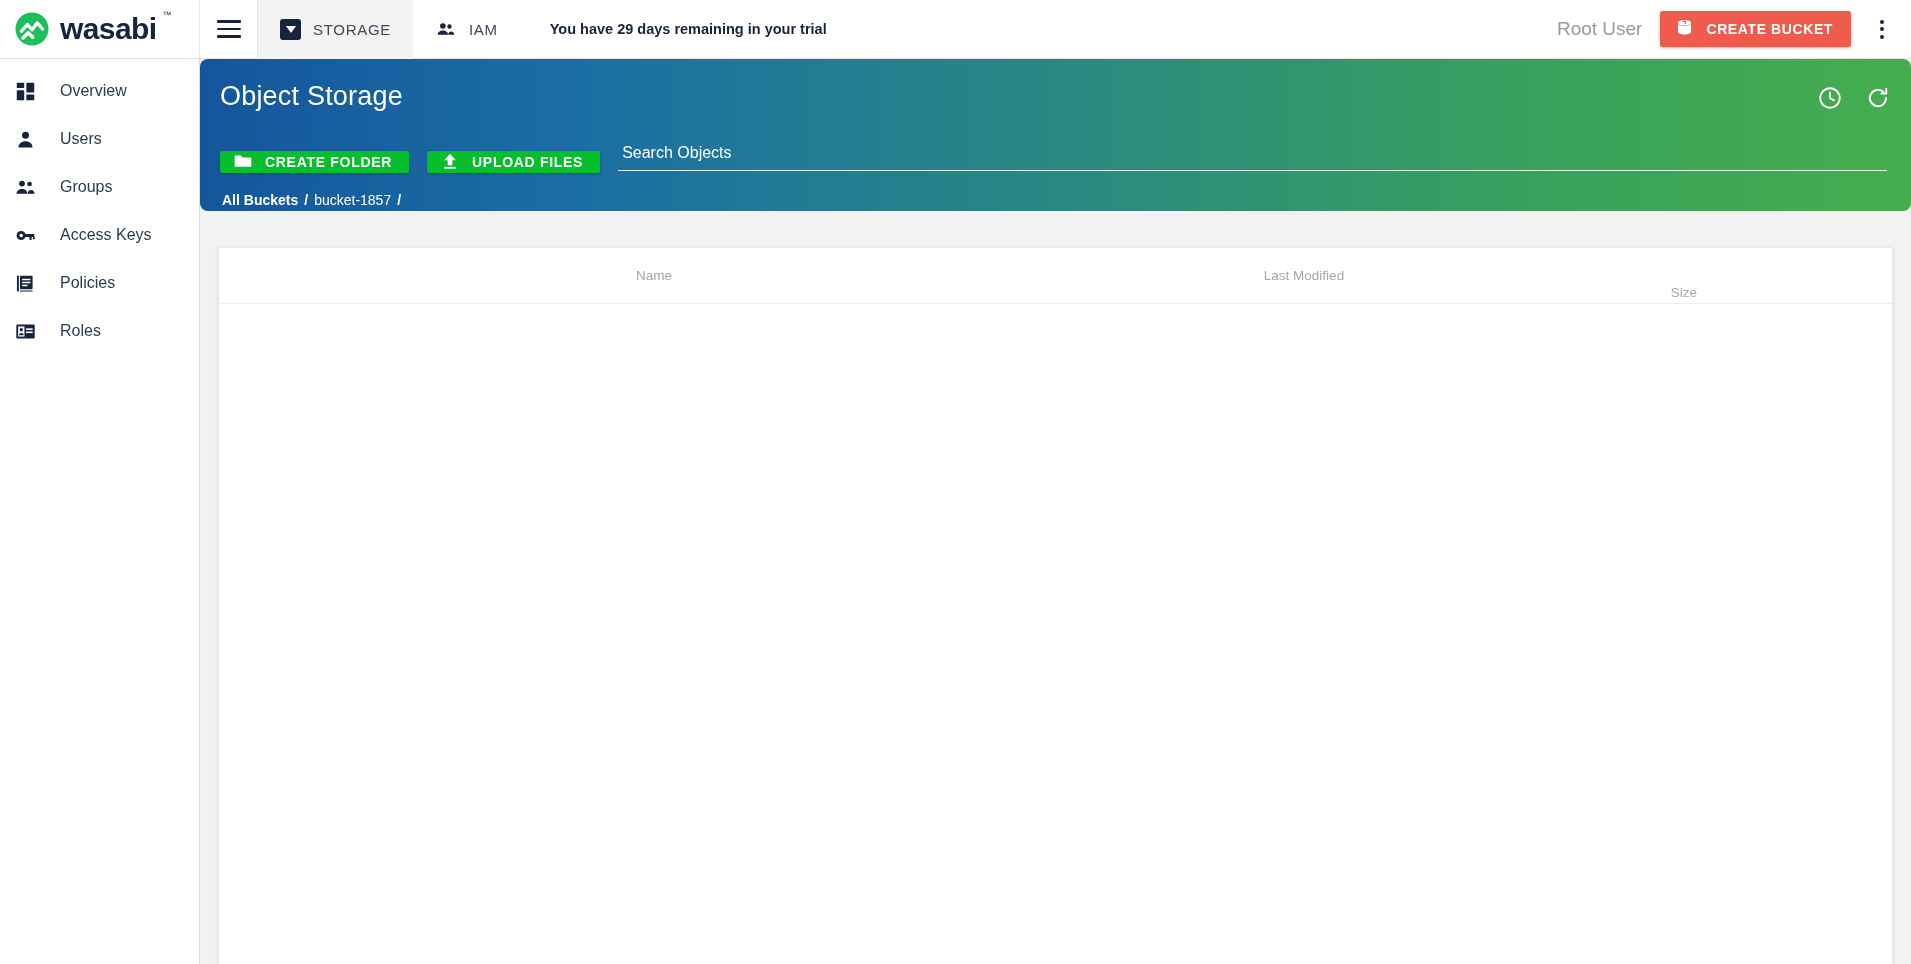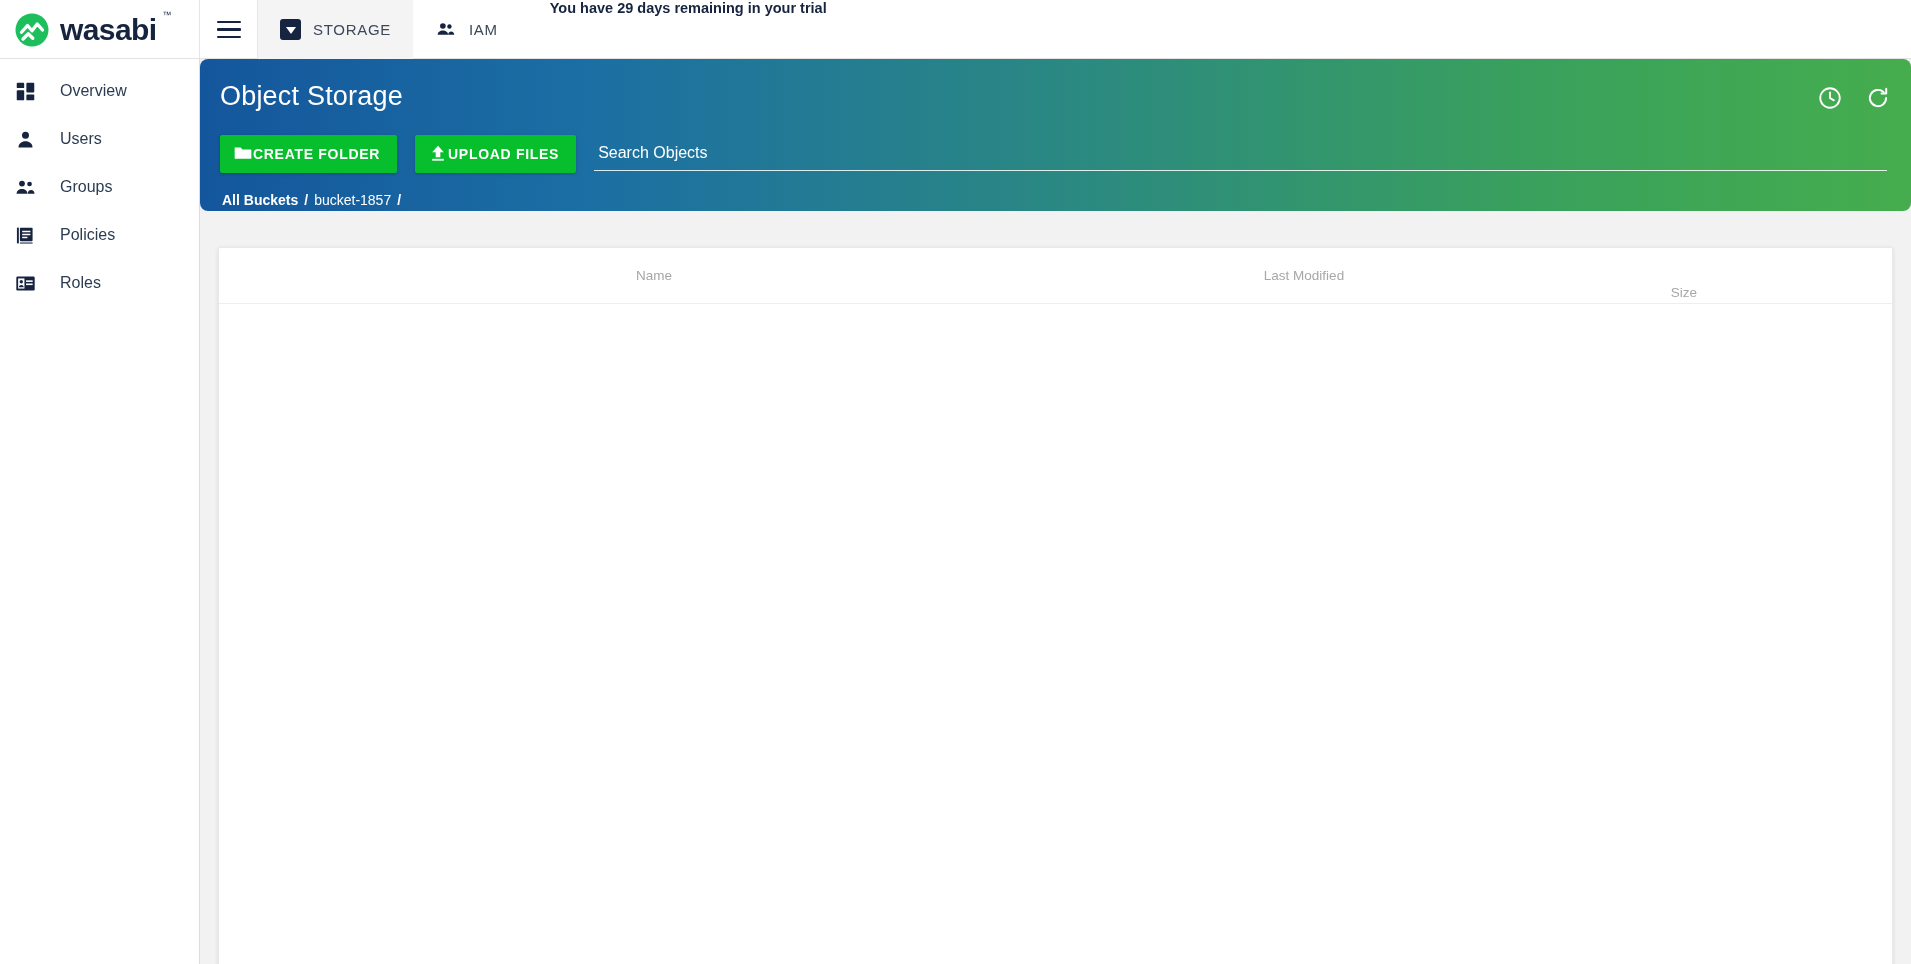--- a/index.html
+++ b/index.html
@@ -9,21 +9,21 @@
     background: #ffffff;
     overflow: hidden;
   }
 
   
   .topbar {
     position: absolute; top: 0; left: 0;
     width: 1911px; height: 59px;
     background: #ffffff;
     border-bottom: 1px solid #e2e2e2;
-    display: flex; align-items: flex-start;
+    display: flex; align-items: center;
     z-index: 20;
   }
   .brand {
     width: 200px; height: 59px;
     display: flex; align-items: center; gap: 10px;
     padding-left: 14px;
     border-right: 1px solid #e6e6e6;
   }
   .brand-mark { width: 36px; height: 36px; flex: 0 0 36px; }
   .brand-word {
@@ -97,22 +97,22 @@
   }
   .banner {
     height: 152px; width: 100%;
     background: linear-gradient(90deg, #14569c 0%, #1b6ea4 22%, #2b8a80 52%, #39a15c 78%, #45ad4d 100%);
     padding: 22px 0 0 20px; position: relative; border-radius: 8px;
   }
   .banner-title { color: #ffffff; font-size: 27px; font-weight: 400; letter-spacing: .2px; }
   .banner-actions { display: flex; align-items: flex-end; gap: 18px; margin-top: 17px; padding-right: 24px; }
   .gbtn {
     background: #07bf2c; color: #fff; border: 0; border-radius: 2px;
-    height: 38px; padding: 0 17px 0 13px;
-    display: flex; align-items: center; gap: 0;
+    height: 22px; padding: 0 17px 0 13px;
+    display: flex; align-items: center; gap: 12px;
     font-size: 14px; font-weight: 600; letter-spacing: .7px; cursor: pointer;
     box-shadow: 0 1px 3px rgba(0,0,0,.22);
   }
   .search-wrap { flex: 1; position: relative; padding-bottom: 2px; margin-top: 15px; }
   .search-input {
     width: 100%; background: transparent; border: 0;
     border-bottom: 1px solid rgba(255,255,255,.85);
     color: #ffffff; font-size: 16px; font-family: inherit;
     padding: 0 0 8px 4px; outline: none;
   }
@@ -181,20 +181,38 @@
           <circle cx="16.5" cy="8.5" r="2.5"></circle>
         <path d="M3 18c0-3.1 2.7-5 6-5s6 1.9 6 5z"></path>
         <path d="M15 18c0-2.2 1.4-3.8 3.5-3.8S22 15.8 22 18z"></path>
       </svg>
     </span>
     <span>IAM</span>
   </div>
 
   <div class="trial-msg">You have 29 days remaining in your trial</div>
 
+  <div class="topbar-right">
+    <span class="root-user">Root User</span>
+    <button class="create-bucket">
+      <span>
+        <svg viewBox="0 0 24 24" width="21" height="21" fill="#fff">
+          <ellipse cx="12" cy="6.5" rx="7.5" ry="3.2"></ellipse>
+          <path d="M4.5 7.2v9.6c0 1.8 3.4 3.2 7.5 3.2s7.5-1.4 7.5-3.2V7.2c0 1.8-3.4 3.2-7.5 3.2S4.5 9 4.5 7.2z"></path>
+          <path d="M9.6 5.2c1.4-.7 3-.5 3.6.4.5.8-.2 1.8-1.5 2.3" stroke="#ef5b4c" stroke-width="1.3" fill="none"></path>
+        </svg>
+      </span>
+      <span>CREATE BUCKET</span>
+    </button>
+    <span class="kebab">
+      <i></i>
+      <i></i>
+      <i></i>
+    </span>
+  </div>
 </div>
 
 <div class="sidebar">
 
   <div class="side-item">
     <span class="side-ico">
       <svg viewBox="0 0 24 24" width="21" height="21" fill="#16243f">
         <rect x="2" y="2" width="8.5" height="6" rx="1"></rect>
         <rect x="13" y="2" width="9" height="11" rx="1"></rect>
         <rect x="2" y="10.5" width="8.5" height="11.5" rx="1"></rect>
@@ -219,20 +237,32 @@
       <svg viewBox="0 0 24 24" width="21" height="21" fill="#16243f">
         <circle cx="8" cy="7.5" r="3.3"></circle>
           <circle cx="16.6" cy="8" r="2.7"></circle>
         <path d="M1.8 19c0-3.4 2.8-5.4 6.2-5.4s6.2 2 6.2 5.4z"></path>
         <path d="M14.5 19c0-2.4 1.6-4.1 3.9-4.1S22.3 16.6 22.3 19z"></path>
       </svg>
     </span>
     <span>Groups</span>
   </div>
 
+  <div class="side-item">
+    <span class="side-ico">
+      <svg viewBox="0 0 24 24" width="21" height="21" fill="#16243f">
+        <circle cx="7" cy="12" r="5.2"></circle>
+          <circle cx="7" cy="12" r="1.9" fill="#fff"></circle>
+        <rect x="11" y="10.3" width="11" height="3.4"></rect>
+        <rect x="16.5" y="13.4" width="2.6" height="3.6"></rect>
+        <rect x="20.4" y="13.4" width="2.3" height="2.8"></rect>
+      </svg>
+    </span>
+    <span>Access Keys</span>
+  </div>
 
   <div class="side-item">
     <span class="side-ico">
       <svg viewBox="0 0 24 24" width="21" height="21" fill="#16243f">
         <path d="M2.2 3h2.2v18H2.2z"></path>
         <rect x="5.6" y="3" width="14.5" height="15.5" rx="1"></rect>
         <rect x="8.2" y="6.6" width="9.4" height="1.7" fill="#fff"></rect>
         <rect x="8.2" y="10" width="9.4" height="1.7" fill="#fff"></rect>
         <rect x="8.2" y="13.4" width="6" height="1.7" fill="#fff"></rect>
         <path d="M5.6 20h14.5v1.2H5.6z"></path>

